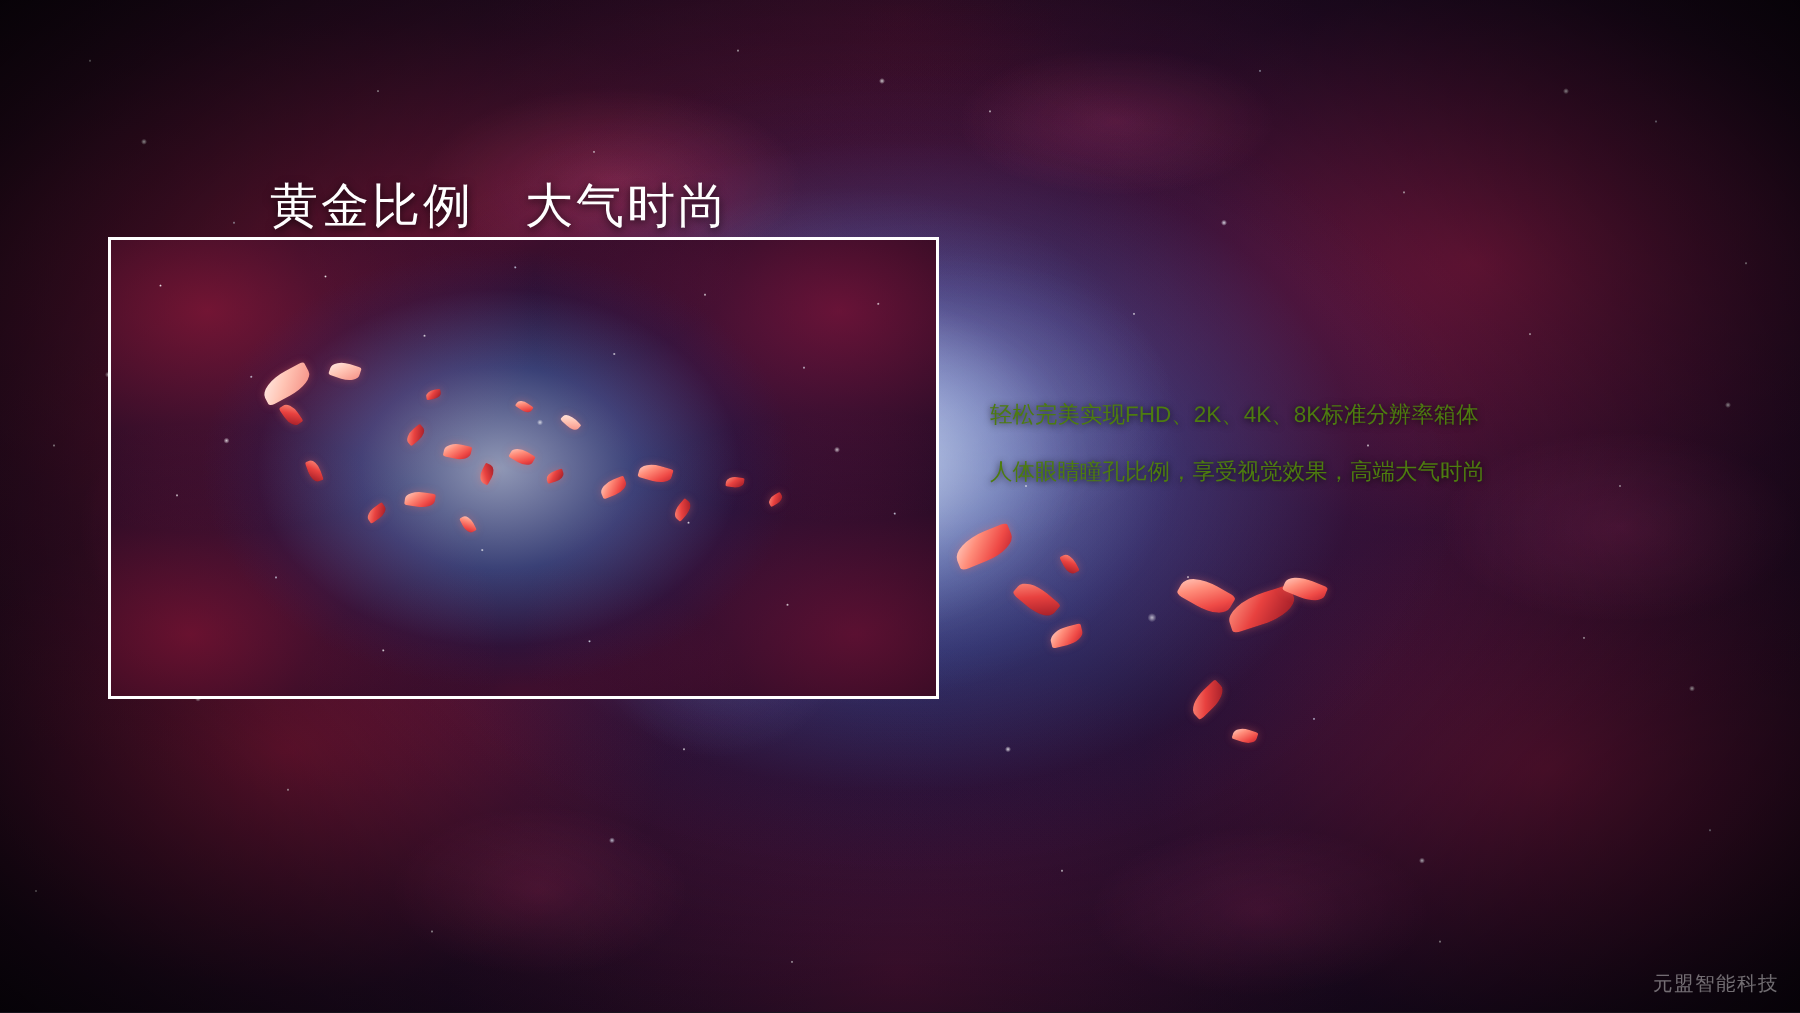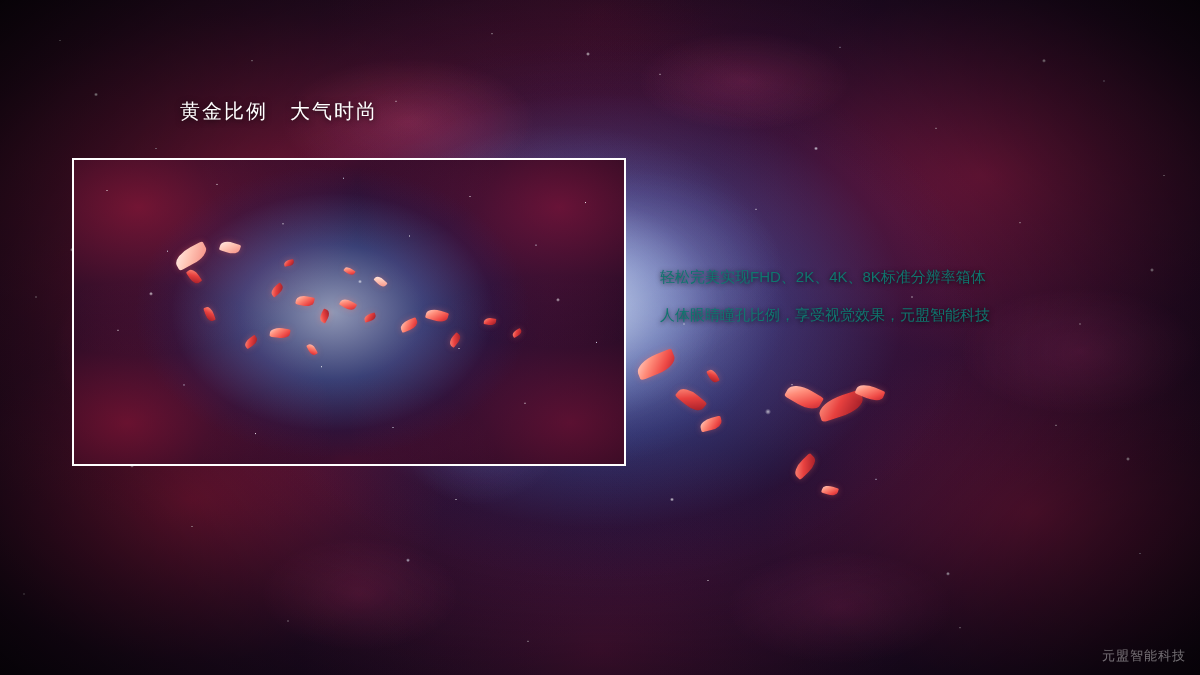--- a/index.html
+++ b/index.html
@@ -124,23 +124,23 @@
       radial-gradient(2px 2px at 96% 40%, rgba(255,255,255,0.8), transparent),
       radial-gradient(3px 3px at 46% 52%, rgba(255,255,255,0.8), transparent),
       radial-gradient(3px 3px at 64% 61%, rgba(255,255,255,0.7), transparent);
     opacity: 0.95;
   }
 
   
   #title {
     position: absolute;
     left: 180px;
-    top: 98px;
+    top: 116px;
     color: #ffffff;
-    font-size: 20px;
+    font-size: 32px;
     letter-spacing: 2px;
     white-space: pre;
     text-shadow: 0 1px 6px rgba(0,0,0,0.75);
     text-align: right;
   }
 
   
   #panel {
     position: absolute;
     left: 72px;
@@ -206,21 +206,21 @@
   .petal.deep {
     background: linear-gradient(135deg, #ff9a86 0%, #e8413f 45%, #961724 100%);
   }
 
   
   #body-text {
     position: absolute;
     left: 660px;
     top: 258px;
     width: 520px;
-    color: #0f766e;
+    color: #4d7c0f;
     font-size: 15px;
     line-height: 38px;
     text-shadow: 0 1px 5px rgba(0,0,0,0.8);
   }
   #body-text .line { white-space: pre; }
 
   
   #watermark {
     position: absolute;
     right: 14px;
@@ -279,17 +279,17 @@
       <div class="petal" style="left: 786px; top: 388px; width: 36px; height: 18px; transform: rotate(30deg);"></div>
       <div class="petal deep" style="left: 818px; top: 396px; width: 46px; height: 20px; transform: rotate(-18deg);"></div>
       <div class="petal" style="left: 856px; top: 386px; width: 28px; height: 13px; transform: rotate(22deg);"></div>
       <div class="petal deep" style="left: 792px; top: 460px; width: 26px; height: 13px; transform: rotate(-44deg);"></div>
       <div class="petal" style="left: 822px; top: 486px; width: 16px; height: 9px; transform: rotate(18deg);"></div>
       <div class="petal deep" style="left: 706px; top: 372px; width: 14px; height: 8px; transform: rotate(62deg);"></div>
     </div>
 
   <div id="body-text">
     <div class="line">轻松完美实现FHD、2K、4K、8K标准分辨率箱体</div>
-    <div class="line">人体眼睛瞳孔比例，享受视觉效果，元盟智能科技</div>
+    <div class="line">人体眼睛瞳孔比例，享受视觉效果，高端大气时尚</div>
   </div>
 
   <div id="watermark">元盟智能科技</div>
 </div>
 
 </body></html>

